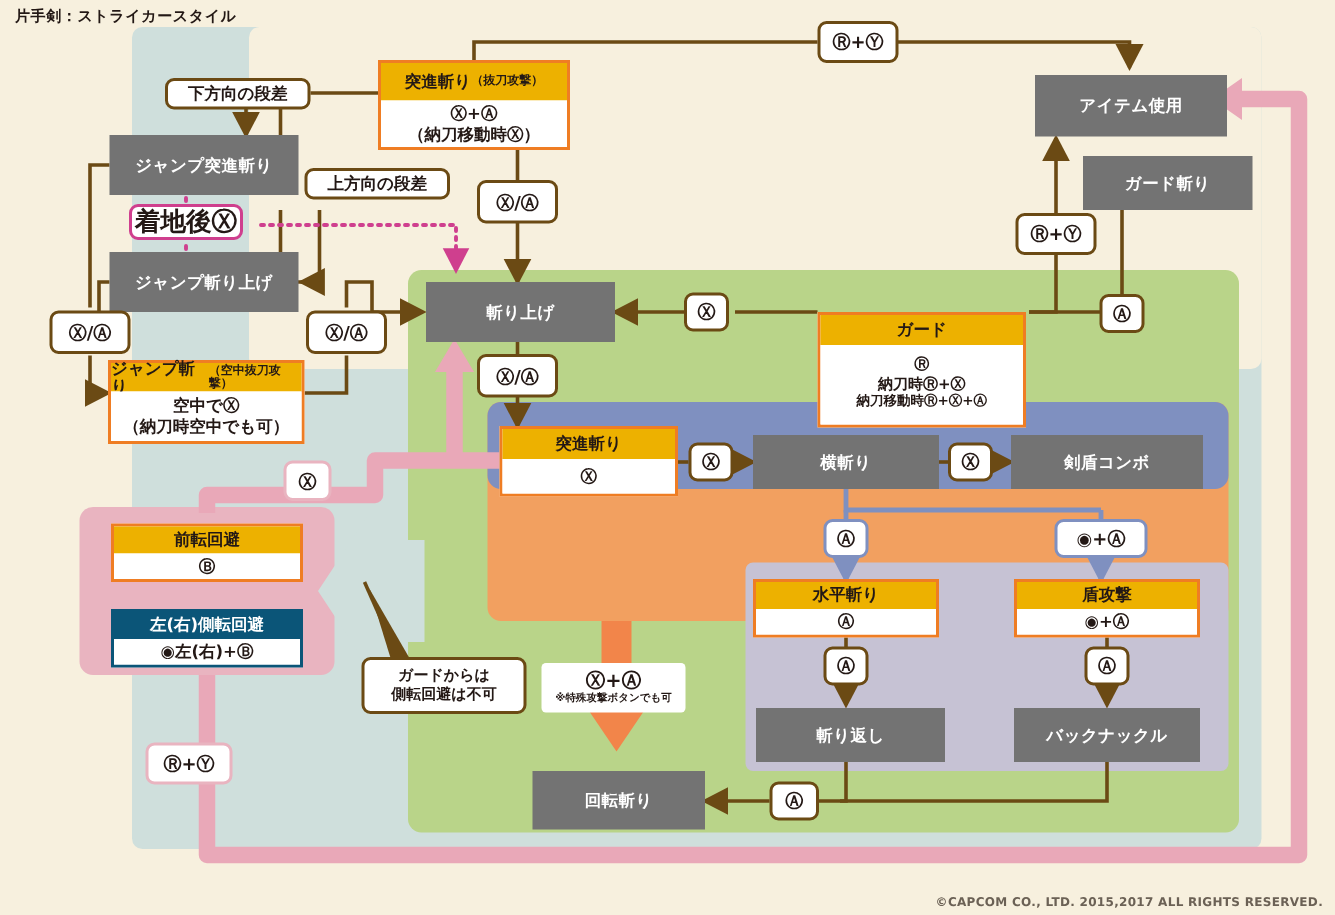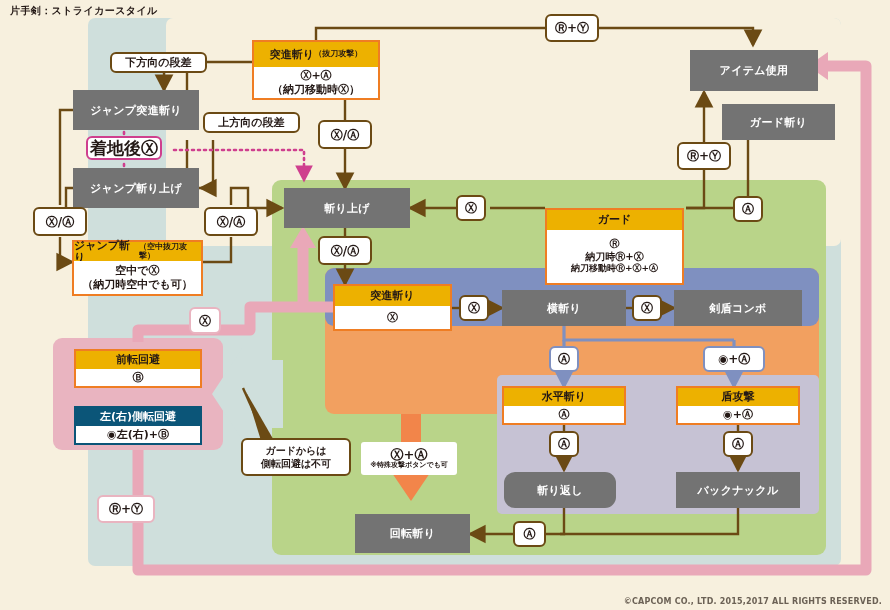--- a/index.html
+++ b/index.html
@@ -365,21 +365,21 @@
   </div>
 
   <div class="chip" style="left:549px;top:431px;width:30px;height:26px;">
       <span>Ⓐ</span>
     </div>
 
   <div class="chip" style="left:723px;top:431px;width:30px;height:26px;">
       <span>Ⓐ</span>
     </div>
 
-  <div class="node box-blue" style="left:504px;top:472px;width:112px;height:36px;border-radius:11px;">
+  <div class="node box-blue" style="left:504px;top:472px;width:126px;height:36px;">
       <span>斬り返し</span>
     </div>
 
   <div class="node box-blue" style="left:676px;top:472px;width:124px;height:36px;">
       <span>バックナックル</span>
     </div>
 
   <div class="chip" style="left:513px;top:521px;width:33px;height:26px;">
       <span>Ⓐ</span>
     </div>

